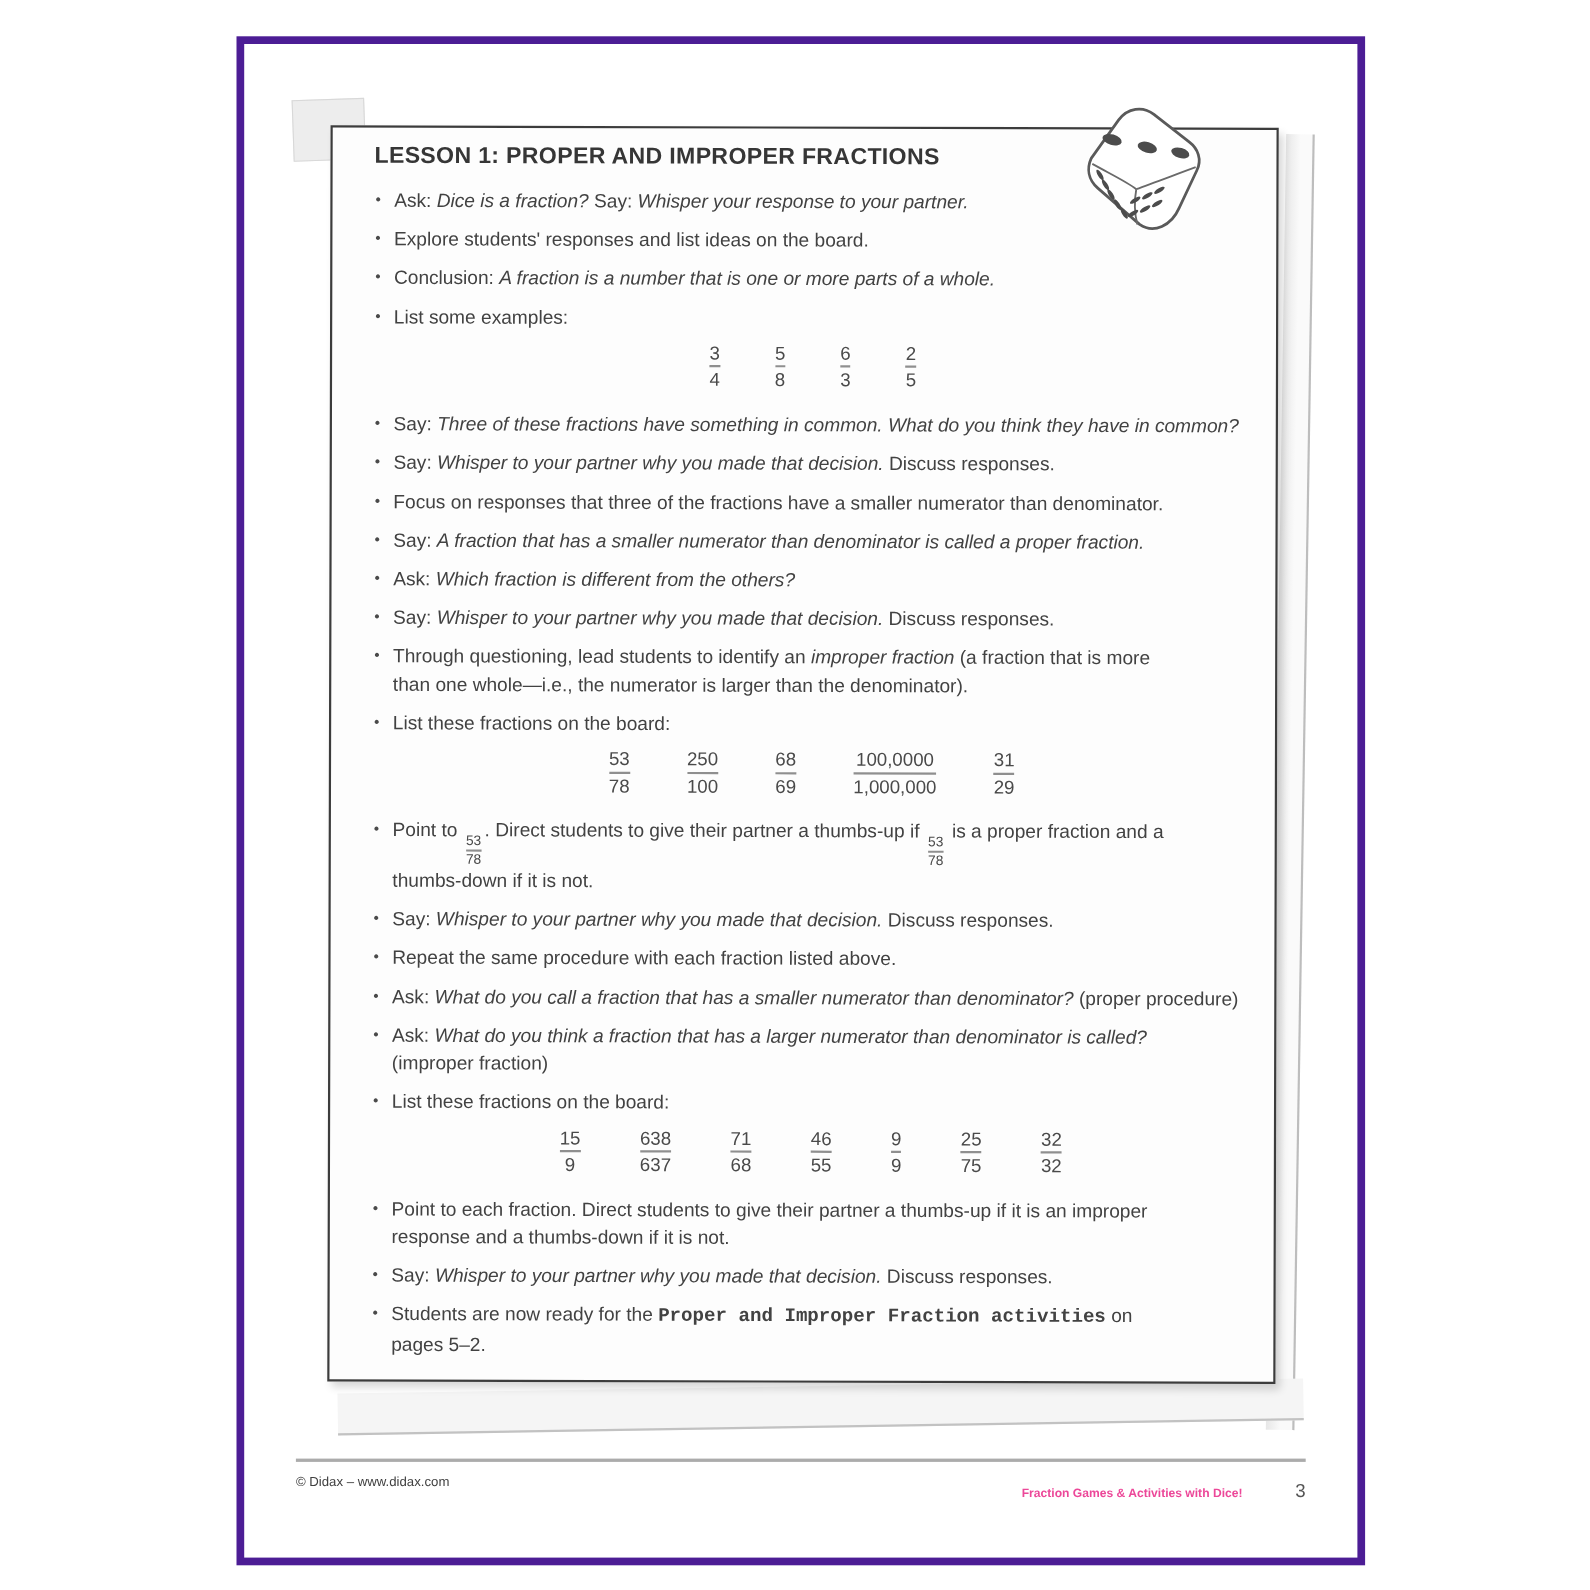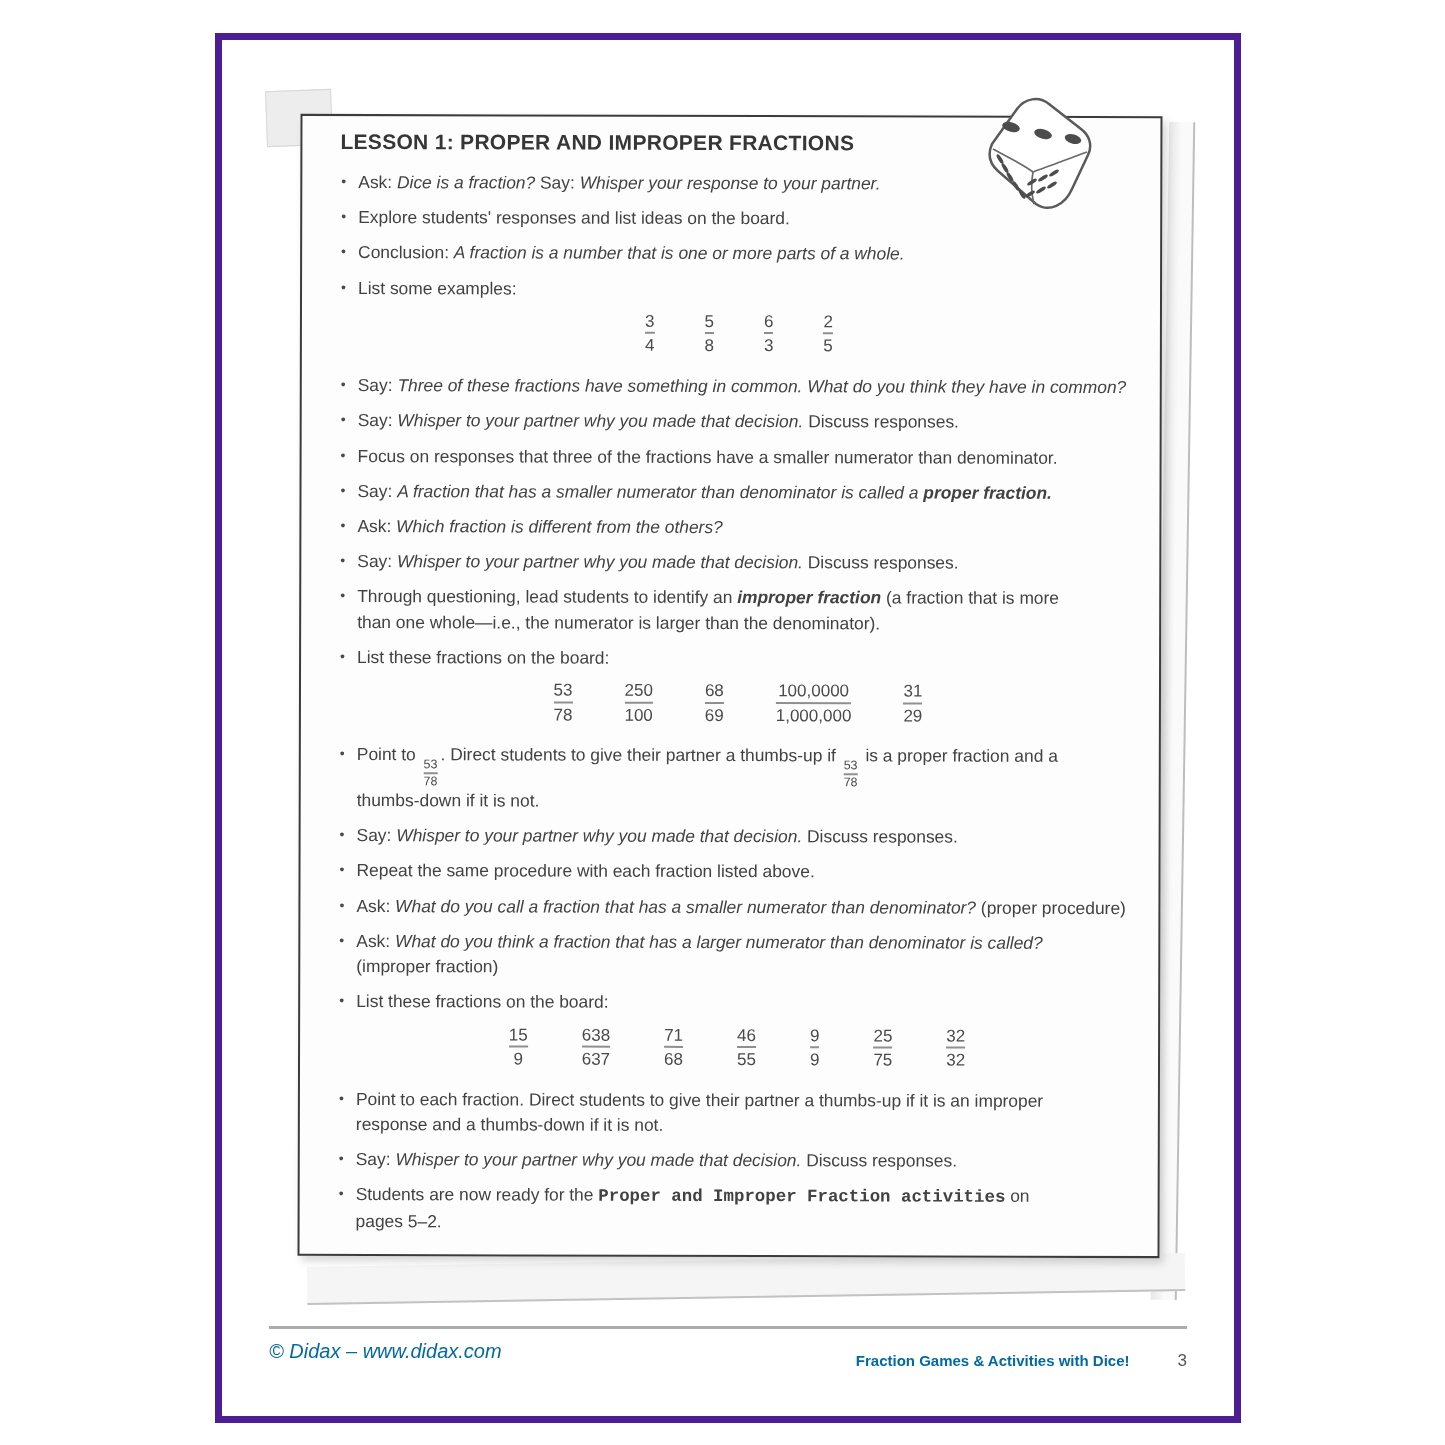--- a/index.html
+++ b/index.html
@@ -28,41 +28,41 @@
 
   .lesson-title{font-size:21px;font-weight:bold;letter-spacing:0.3px;color:#363636;
                 margin:0 0 16px 0;}
 
   .blocks{width:798px;}
   .bullet{position:relative;padding-left:18px;margin:0 0 10px 0;
           font-size:17.4px;line-height:1.45;color:#424242;}
   .bullet::before{content:"•";position:absolute;left:1px;top:1px;font-size:14px;color:#4a4a4a;}
   .s-i{font-style:italic;}
   .s-b{font-weight:bold;font-family:Liberation Mono, monospace;}
-  .s-bi{font-weight:bold;font-style:italic;}
+  .s-bi{font-weight:normal;font-style:italic;}
 
   .frac-row{display:flex;justify-content:center;align-items:flex-start;margin:4px 0 18px 0;}
   .frac{display:inline-flex;flex-direction:column;align-items:center;
         font-size:17px;line-height:1.15;color:#4a4a4a;}
   .frac .bar{align-self:stretch;height:2px;background:#8f8f8f;margin:1px 0 2px 0;}
   .ifrac{display:inline-flex;flex-direction:column;align-items:center;
          font-size:12.5px;line-height:1.05;color:#4a4a4a;vertical-align:-8px;margin:0 3px;}
   .ifrac .bar{align-self:stretch;height:1.5px;background:#8f8f8f;margin:1px 0;}
 
   
   .die{position:absolute;left:758px;top:53px;width:120px;height:126px;z-index:3;}
 
   
   .footer-rule{position:absolute;left:47px;top:1286px;width:918px;height:3px;
                background:#ababab;z-index:0;}
   .footer-row{position:absolute;left:47px;top:1300px;width:918px;display:flex;
               justify-content:space-between;align-items:flex-start;z-index:0;}
-  .footer-copy{font-size:20px;color:#0369a1;font-style:italic;}
+  .footer-copy{font-size:12px;color:#404040;}
   .footer-right{display:flex;gap:48px;align-items:baseline;}
-  .footer-book{font-size:15px;font-weight:bold;color:#0369a1;margin-top:12px;}
+  .footer-book{font-size:11px;font-weight:bold;color:#ec4899;margin-top:12px;}
   .footer-page{font-size:17px;color:#555555;}
 </style>
 </head>
 <body>
 
 <div class="outer-frame">
 
   <div class="peek-corner"></div>
   <div class="peek-right"></div>
   <div class="peek-bottom"></div>

